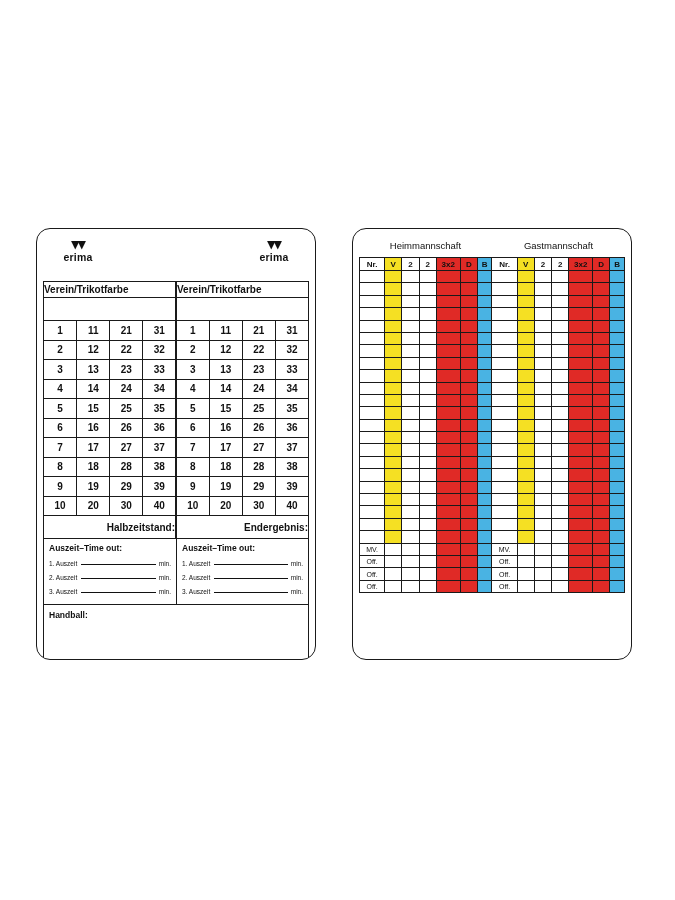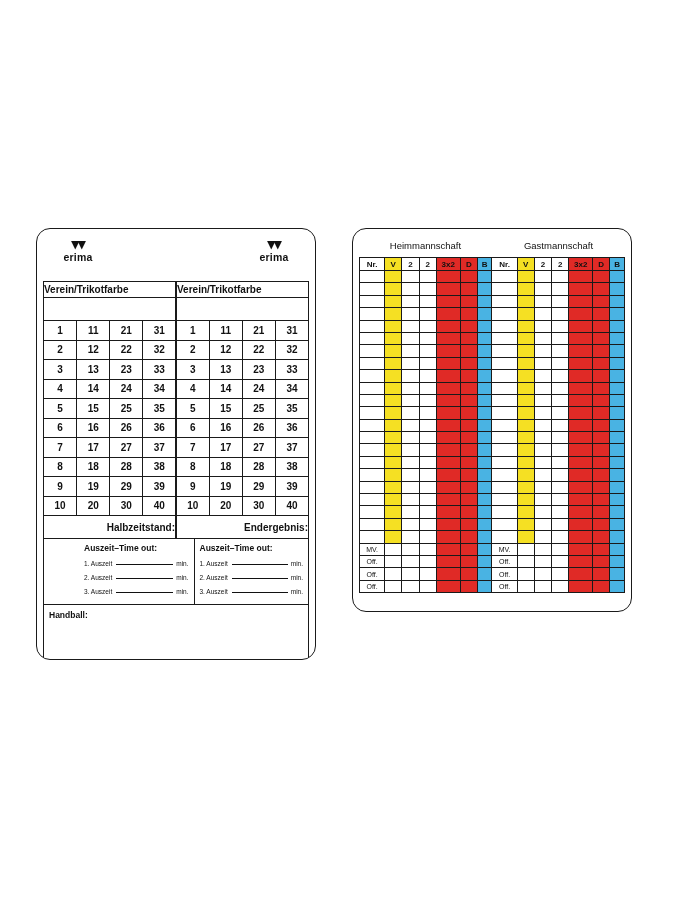--- a/index.html
+++ b/index.html
@@ -27,21 +27,21 @@
   #card-front {
     left: 36px;
     top: 228px;
     width: 280px;
     height: 432px;
   }
   #card-back {
     left: 352px;
     top: 228px;
     width: 280px;
-    height: 384px;
+    height: 432px;
   }
 
   
   .front-inner {
     position: absolute;
     left: 6px;
     top: 6px;
     right: 6px;
     bottom: 6px;
   }
@@ -126,21 +126,20 @@
     font-weight: bold;
     text-align: right;
     vertical-align: middle;
     padding-left: 4px;
   }
 
   .auszeit-block {
     border: 1px solid #1a1a1a;
     border-top: none;
     display: flex;
-    padding-left: 35px;
   }
   .auszeit-half {
     width: 50%;
     box-sizing: border-box;
     padding: 4px 5px 5px 5px;
   }
   .auszeit-half.right { border-left: 1px solid #1a1a1a; }
   .auszeit-title {
     font-size: 8.5px;
     font-weight: bold;

